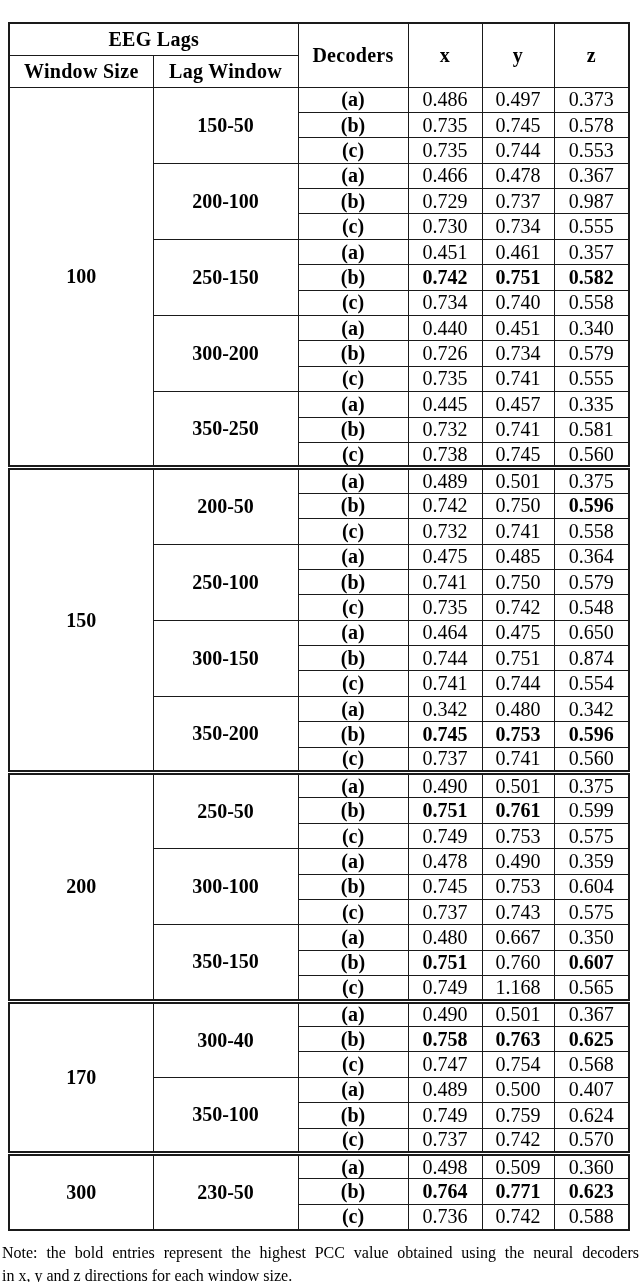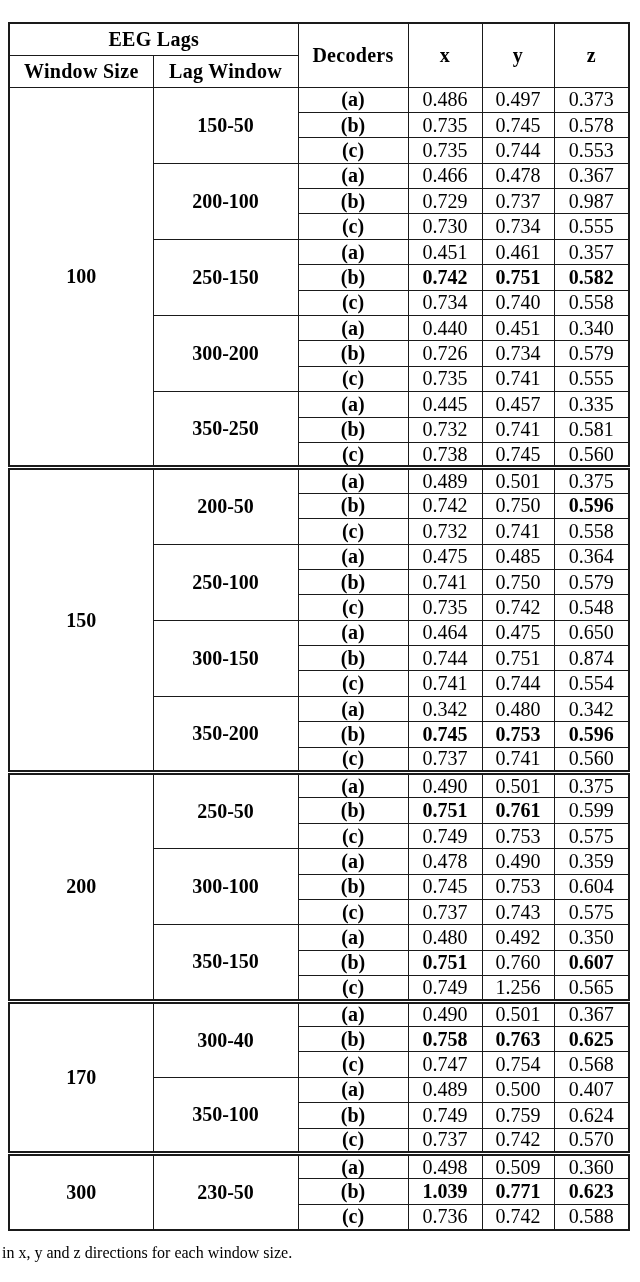--- a/index.html
+++ b/index.html
@@ -285,33 +285,33 @@
         <tr>
           <td class="dec">(c)</td>
           <td>0.737</td>
           <td>0.743</td>
           <td>0.575</td>
         </tr>
         <tr>
           <td rowspan="3" class="lw grp-bottom">350-150</td>
           <td class="dec">(a)</td>
           <td>0.480</td>
-          <td>0.492</td>
+          <td>0.667</td>
           <td>0.350</td>
         </tr>
         <tr>
           <td class="dec">(b)</td>
           <td class="b">0.751</td>
           <td>0.760</td>
           <td class="b">0.607</td>
         </tr>
         <tr class="grp-end">
           <td class="dec">(c)</td>
           <td>0.749</td>
-          <td>1.256</td>
+          <td>1.168</td>
           <td>0.565</td>
         </tr>
         <tr>
           <td rowspan="6" class="ws grp-bottom">170</td>
           <td rowspan="3" class="lw">300-40</td>
           <td class="dec">(a)</td>
           <td>0.490</td>
           <td>0.501</td>
           <td>0.367</td>
         </tr>
@@ -349,30 +349,31 @@
         <tr>
           <td rowspan="3" class="ws">300</td>
           <td rowspan="3" class="lw">230-50</td>
           <td class="dec">(a)</td>
           <td>0.498</td>
           <td>0.509</td>
           <td>0.360</td>
         </tr>
         <tr>
           <td class="dec">(b)</td>
-          <td class="b">1.039</td>
+          <td class="b">0.764</td>
           <td class="b">0.771</td>
           <td class="b">0.623</td>
         </tr>
         <tr>
           <td class="dec">(c)</td>
           <td>0.736</td>
           <td>0.742</td>
           <td>0.588</td>
         </tr>
       </tbody>
   </table>
 
   <div class="note">
+    <div class="l1">Note: the bold entries represent the highest PCC value obtained using the neural decoders</div>
     <div class="l2">in x, y and z directions for each window size.</div>
   </div>
 
 </div>
 
 </body></html>

